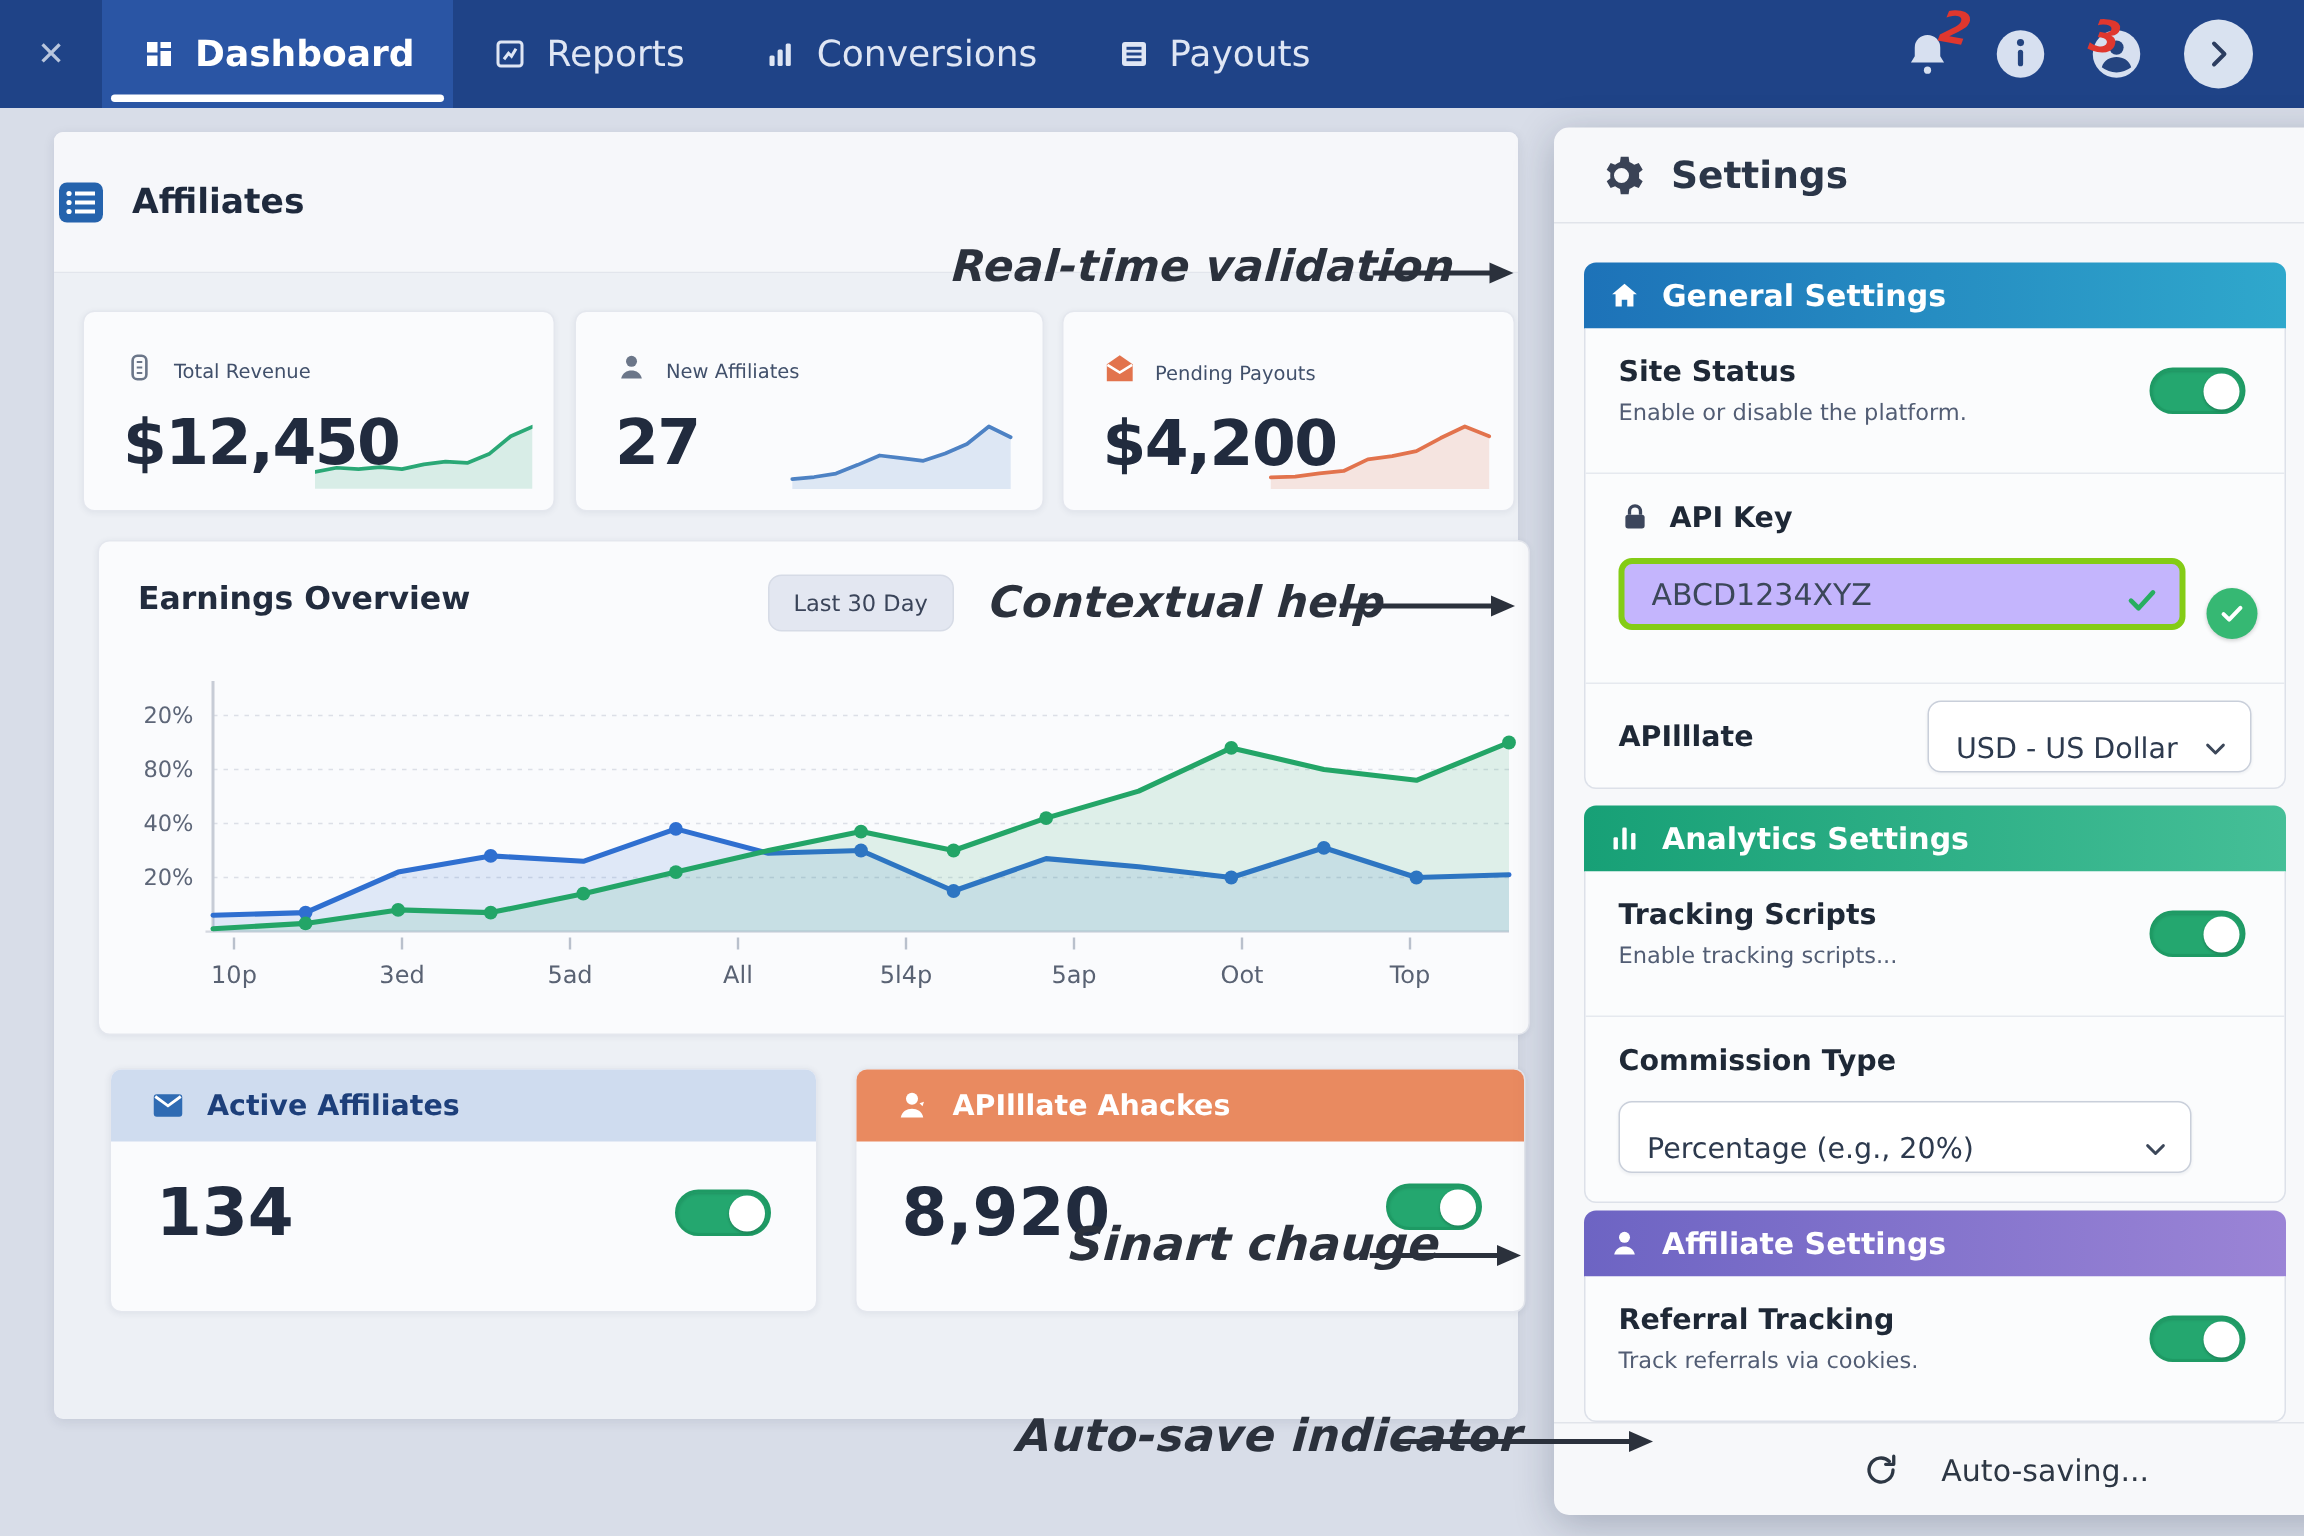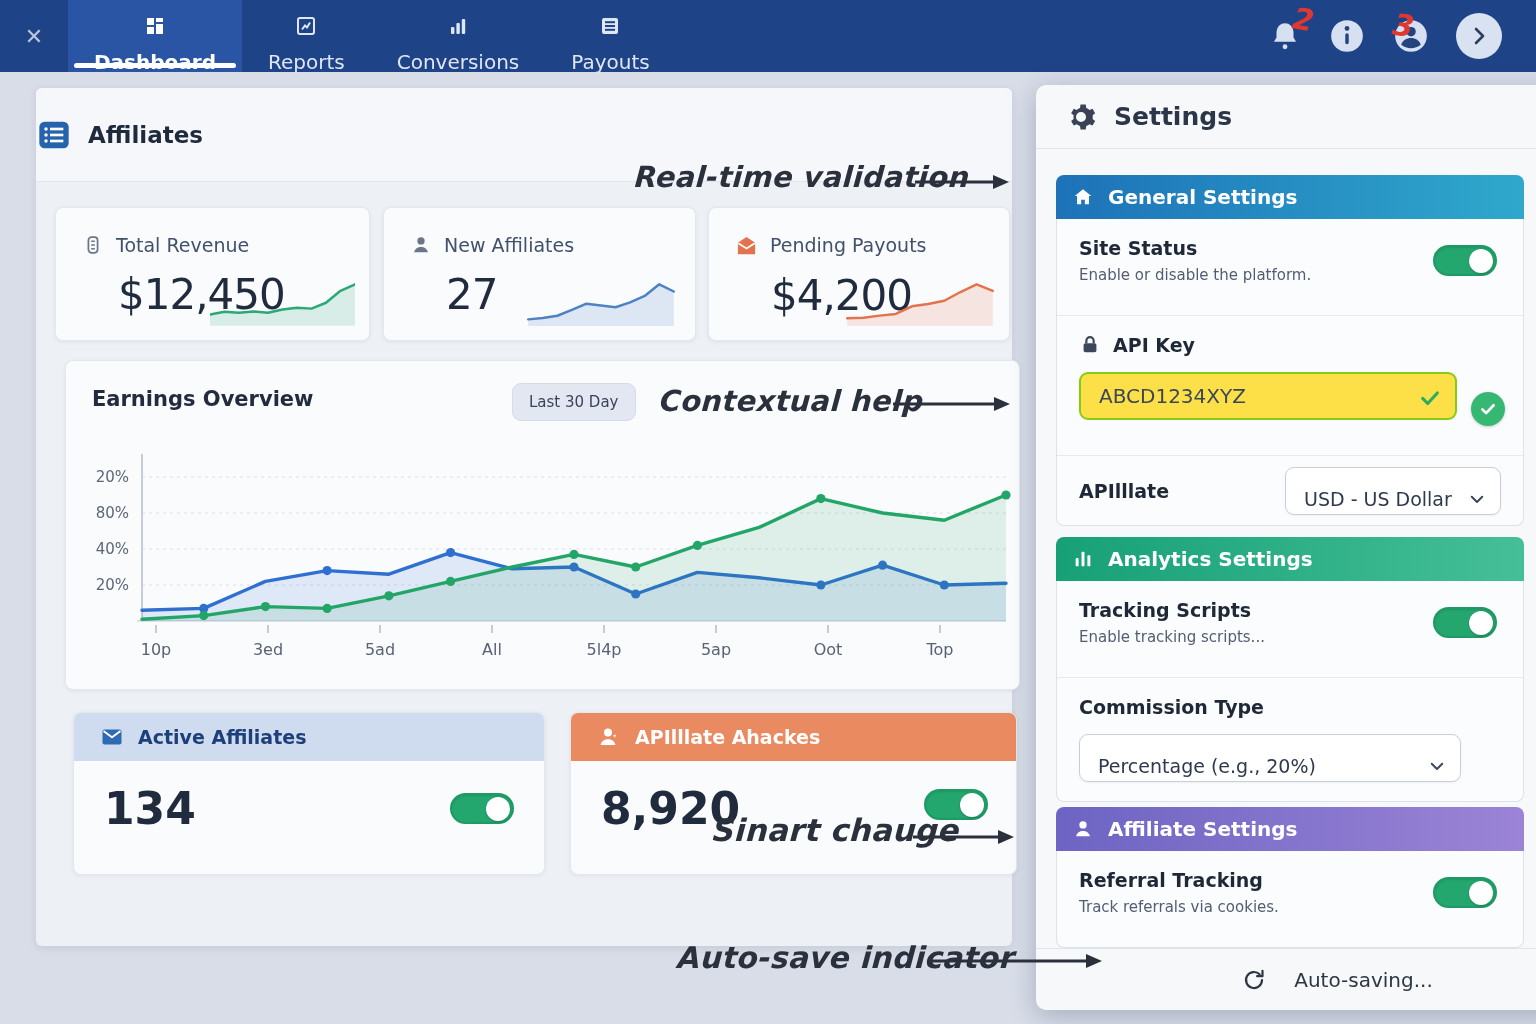--- a/index.html
+++ b/index.html
@@ -2,37 +2,37 @@
 <html><head>
 <meta charset="utf-8">
 <style>
   * { margin:0; padding:0; box-sizing:border-box; }
   html,body { width:1536px; height:1024px; overflow:hidden; }
   body { font-family:"DejaVu Sans","Liberation Sans",sans-serif; background:#d8dde8; position:relative; }
 
   
   .nav { position:absolute; left:0; top:0; width:1536px; height:72px; background:#1f4387; display:flex; align-items:stretch; z-index:30; }
   .nav-close { width:68px; display:flex; align-items:center; justify-content:center; color:#b9c6dd; font-size:22px; cursor:pointer; }
-  .tab { display:flex; align-items:center; gap:12px; padding:14px 26px; color:#dfe6f4; font-size:20px; position:relative; cursor:pointer;flex-direction:column; }
+  .tab { display:flex; align-items:center; gap:12px; padding:4px 26px; color:#dfe6f4; font-size:24px; position:relative; cursor:pointer; }
   .tab.active { background:#2a55a4; color:#ffffff; font-weight:bold; }
   .tab.active::after { content:""; position:absolute; left:6px; right:6px; bottom:4px; height:5px; background:#ffffff; border-radius:3px; }
   .tab svg { flex:0 0 auto; }
   .nav-right { margin-left:auto; display:flex; align-items:center; gap:26px; padding-right:34px; position:relative; }
   .nav-badge { position:absolute; font-weight:bold; font-size:30px; color:#e0372e; transform:rotate(10deg); font-style:italic; z-index:5; }
   .nav-circle { width:46px; height:46px; border-radius:50%; background:#d9e2f0; display:flex; align-items:center; justify-content:center; cursor:pointer; }
 
   
   .main-panel { position:absolute; left:36px; top:88px; width:976px; height:858px; background:#edf0f5; border-radius:6px; box-shadow:0 2px 8px rgba(30,40,70,.10); }
   .page-header { position:absolute; left:36px; top:88px; width:976px; height:94px; background:#f6f7fa; border-bottom:1px solid #e2e5ec; border-radius:6px 6px 0 0; display:flex; align-items:center; gap:16px; }
   .page-title { font-size:23px; font-weight:bold; color:#1f2a3d; }
   .list-badge { width:36px; height:32px; }
 
   .card { position:absolute; background:#fafbfd; border:1px solid #e4e7ee; border-radius:8px; box-shadow:0 1px 4px rgba(40,50,80,.07); }
-  .stat-head { display:flex; align-items:flex-start; gap:12px; padding:26px 0 0 26px; font-size:19px; color:#41506b; }
-  .stat-value { padding:14px 0 0 26px; font-size:42px; font-weight:400; color:#212b3e; letter-spacing:-1px;margin-left:36px; }
+  .stat-head { display:flex; align-items:flex-end; gap:12px; padding:26px 0 0 26px; font-size:13px; color:#41506b; }
+  .stat-value { padding:14px 0 0 26px; font-size:42px; font-weight:700; color:#212b3e; letter-spacing:-1px; }
   .spark { position:absolute; right:14px; bottom:12px; }
 
   .chart-card-title { position:absolute; left:26px; top:26px; font-size:21px; font-weight:bold; color:#222c3e; }
   .range-btn { position:absolute; left:446px; top:22px; height:38px; padding:0 16px; background:#e3e7f1; border:1px solid #d6dbe6; border-radius:9px; font-size:15px; color:#3a4459; display:flex; align-items:center; cursor:pointer; }
 
   .bcard-head { height:48px; border-radius:7px 7px 0 0; display:flex; align-items:center; gap:14px; padding-left:26px; font-size:19px; font-weight:bold; }
   .bcard-head.blue { background:#cfdcef; color:#1d3f7a; }
   .bcard-head.orange { background:#e98a60; color:#ffffff; }
   .bcard-value { position:absolute; left:30px; top:70px; font-size:44px; font-weight:600; color:#212b3e; }
 
@@ -54,21 +54,21 @@
   .sec-head.blue   { background:linear-gradient(90deg,#1d72b8,#2fa8cc); }
   .sec-head.green  { background:linear-gradient(90deg,#17a076,#45bf97); }
   .sec-head.purple { background:linear-gradient(90deg,#6d64c3,#9b84d6); }
   .sec-body { background:#fbfcfd; border:1px solid #dde1e9; border-top:none; border-radius:0 0 8px 8px; }
   .srow { position:relative; padding:18px 22px; }
   .srow + .srow { border-top:1px solid #e6e9ef; }
   .srow-label { font-size:19px; font-weight:bold; color:#1e2836; }
   .srow-desc { font-size:15px; color:#525d74; margin-top:7px; }
   .srow .toggle { position:absolute; right:26px; top:26px; }
   .field-label { display:flex; align-items:center; gap:12px; font-size:19px; font-weight:bold; color:#1e2836; }
-  .text-input { position:relative; margin-top:16px; width:378px; height:48px; background:#fde047; border:2px solid #84cc16; border-radius:9px; }
+  .text-input { position:relative; margin-top:16px; width:378px; height:48px; background:#c4b5fd; border:4px solid #84cc16; border-radius:9px; }
   .text-input input { width:100%; height:100%; border:none; background:transparent; outline:none; padding:0 44px 0 18px; font-size:20px; color:#3b4759; font-family:inherit; }
   .input-check { position:absolute; right:14px; top:13px; }
   .check-circle { position:absolute; right:18px; top:76px; width:34px; height:34px; border-radius:50%; background:#36b873; display:flex; align-items:center; justify-content:center; box-shadow:0 1px 3px rgba(0,0,0,.2); }
   .select { height:48px; background:#ffffff; border:1px solid #c9cfda; border-radius:9px; display:flex; align-items:center; justify-content:space-between; padding:16px 14px 0 18px; font-size:19px; color:#2d3a4e; cursor:pointer; box-shadow:0 1px 2px rgba(40,50,80,.06); }
   .settings-footer { position:absolute; left:0; right:0; bottom:0; height:62px; border-top:1px solid #e1e4ea; display:flex; align-items:center; justify-content:center; gap:28px; font-size:20px; color:#2d3744; }
 
   .tick { font-size:15px; fill:#5d6678; font-family:"DejaVu Sans",sans-serif; }
   .xlab { font-size:16px; fill:#596273; font-family:"DejaVu Sans",sans-serif; text-anchor:middle; }
 </style>
 </head>

